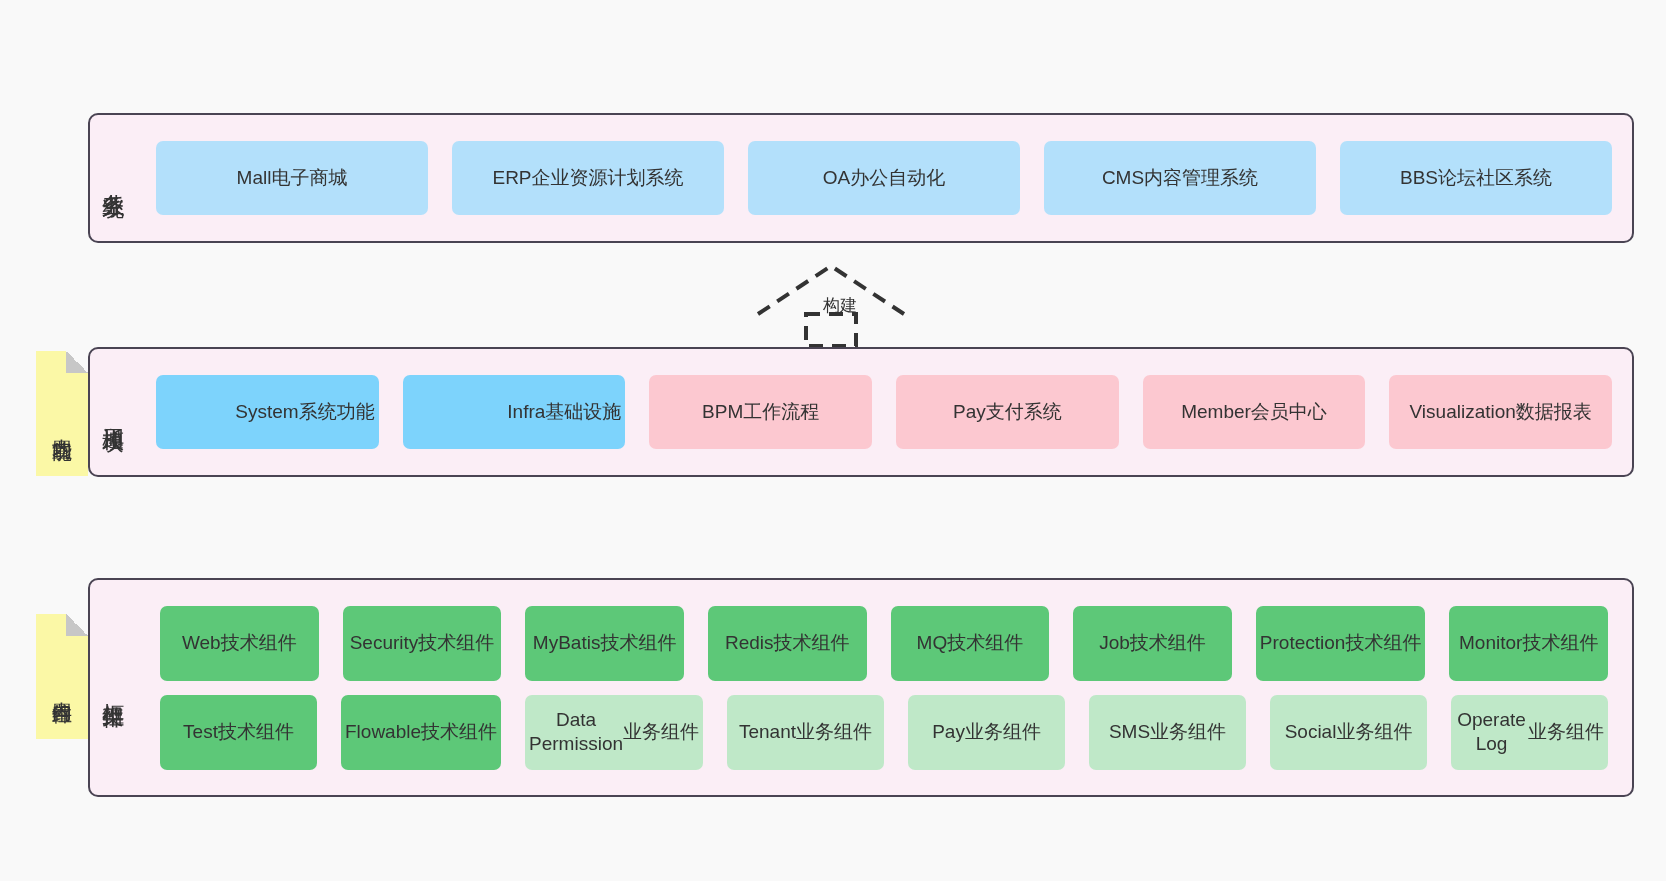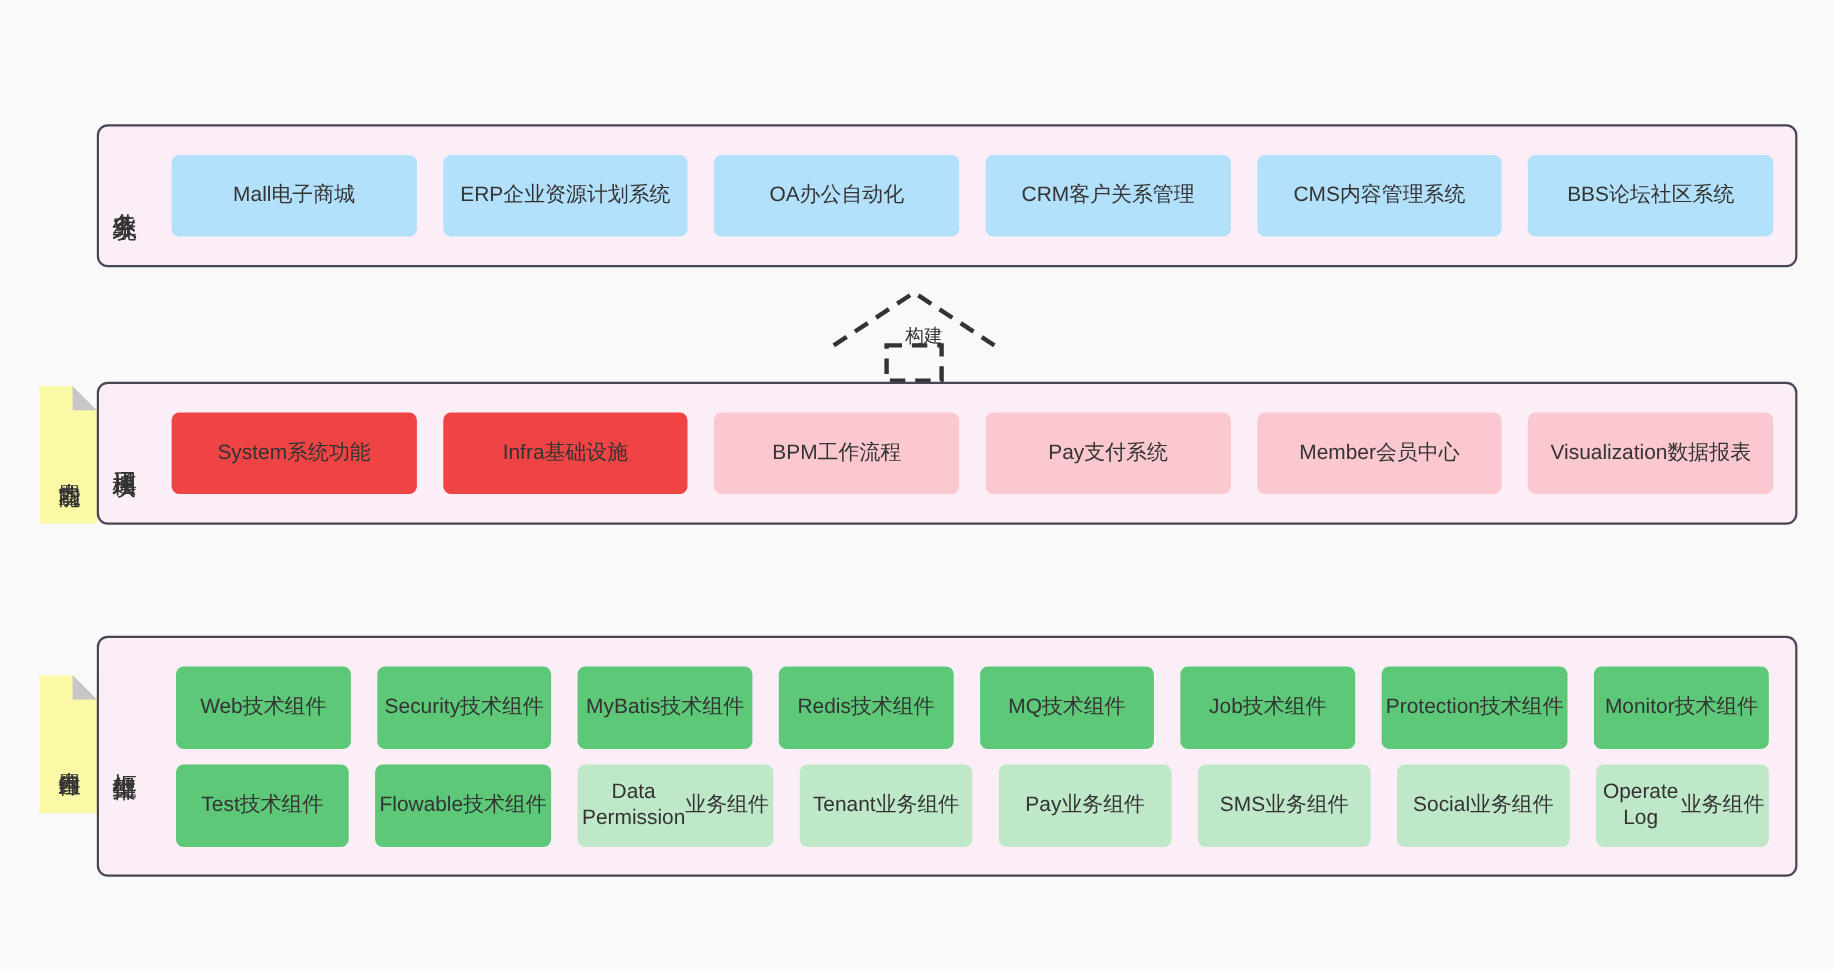--- a/index.html
+++ b/index.html
@@ -84,21 +84,21 @@
     color: #333333;
     box-sizing: border-box;
     padding: 6px 4px;
     user-select: none;
   }
   .card .l1 { white-space: normal; }
   .card .l2 { white-space: nowrap; }
 
   
   .c-blue        { background: #b3e0fb; }
-  .c-red         { background: #ef4444; }
+  .c-red         { background: #7dd3fc; justify-content: flex-end; }
   .c-pink        { background: #fcc8d0; }
   .c-green       { background: #5dc878; }
   .c-lightgreen  { background: #bfe8c8; }
 
   
   #layer-business { left: 88px;  top: 113px; width: 1546px; height: 130px; }
   #layer-modules  { left: 88px;  top: 347px; width: 1546px; height: 130px; }
   #layer-framework{ left: 88px;  top: 578px; width: 1546px; height: 219px; }
 
   #layer-business .cards .card { height: 74px; }
@@ -170,24 +170,20 @@
       </div>
       <div class="card c-blue">
         <span class="l1">ERP</span>
         <span class="l2">企业资源计划系统</span>
       </div>
       <div class="card c-blue">
         <span class="l1">OA</span>
         <span class="l2">办公自动化</span>
       </div>
       <div class="card c-blue">
-        <span class="l1">CRM</span>
-        <span class="l2">客户关系管理</span>
-      </div>
-      <div class="card c-blue">
         <span class="l1">CMS</span>
         <span class="l2">内容管理系统</span>
       </div>
       <div class="card c-blue">
         <span class="l1">BBS</span>
         <span class="l2">论坛社区系统</span>
       </div>
     </div>
   </div>
 

